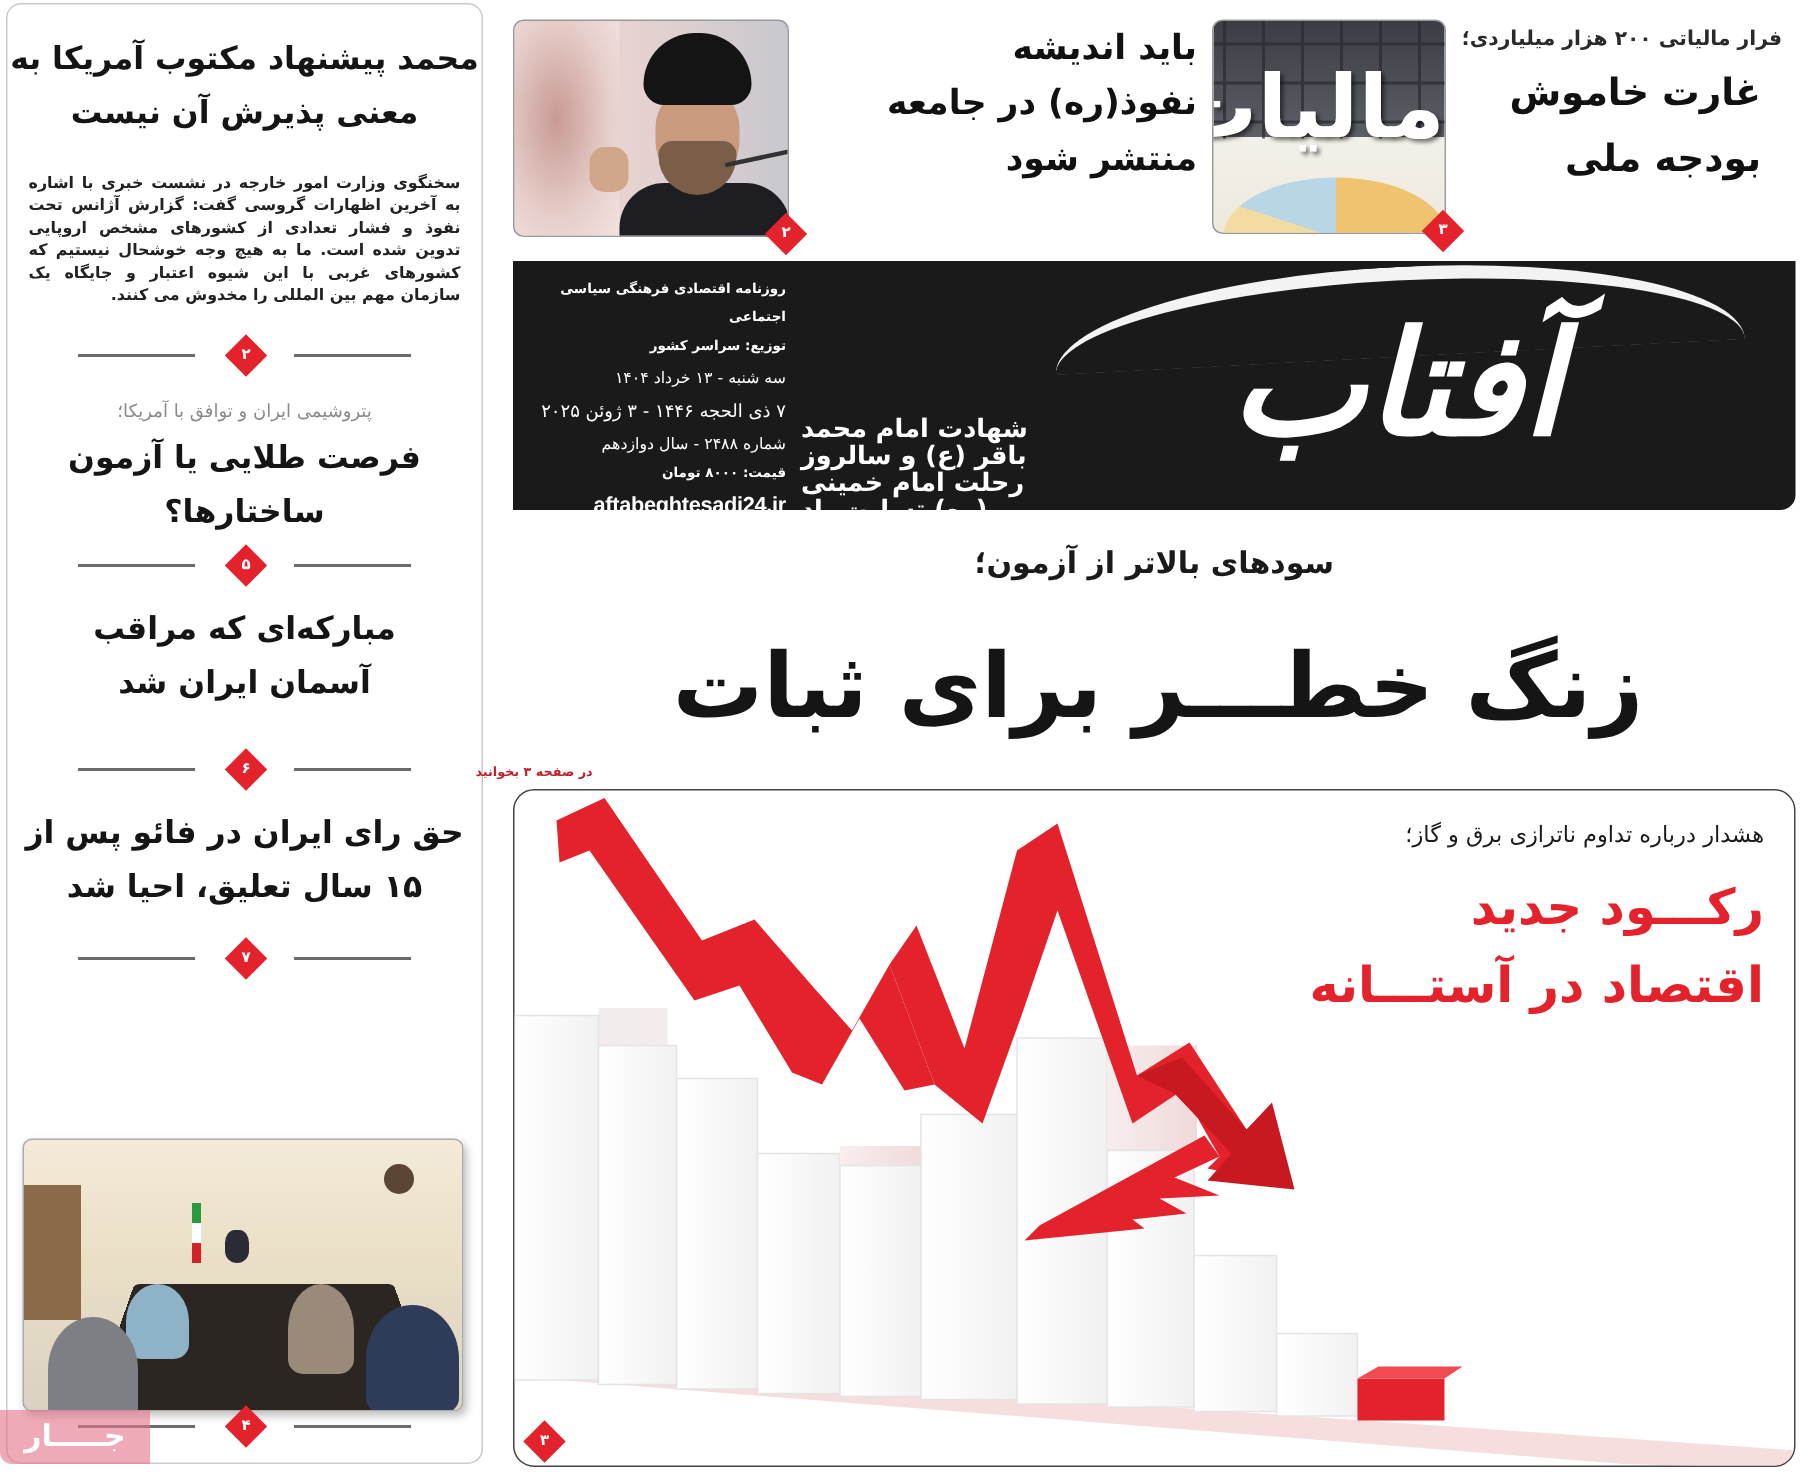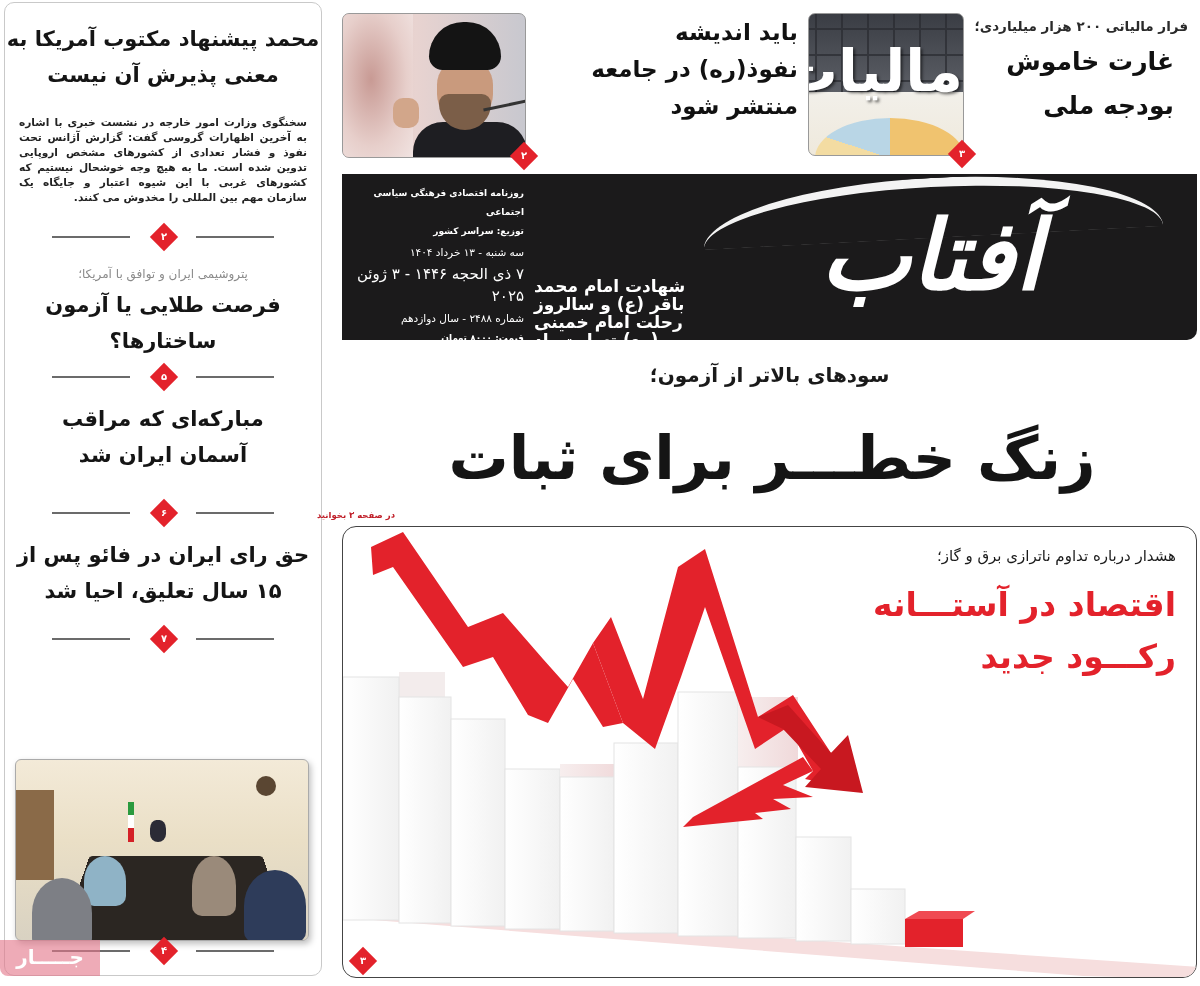--- a/index.html
+++ b/index.html
@@ -101,21 +101,21 @@
 
     
     .masthead {
       position: absolute; left: 342px; top: 174px; width: 855px; height: 166px;
       background: #1b1a1b; border-radius: 0 0 10px 0;
     }
     .mast-info { position: absolute; left: 12px; top: 10px; width: 170px; color: #fff; text-align: right; }
     .mast-info .l1 { font-size: 9px; line-height: 19px; font-weight: bold; }
     .mast-info .l2 { font-size: 9px; line-height: 19px; font-weight: bold; }
     .mast-info .l3 { font-size: 10.5px; line-height: 22px; }
-    .mast-info .l4 { font-size: 15px; line-height: 22px; }
+    .mast-info .l4 { font-size: 12px; line-height: 22px; }
     .mast-info .url { font-family: "Liberation Sans", sans-serif; font-weight: bold; font-size: 14.5px; line-height: 22px; direction: ltr; text-align: right; letter-spacing: -0.2px; }
     .mast-condolence {
       position: absolute; left: 192px; top: 103px; width: 175px; color: #fff;
       font-weight: bold; font-size: 17px; line-height: 18px; text-align: left;
     }
     .mast-logo {
       position: absolute; right: 26px; top: 4px; width: 480px; height: 156px;
       color: #fff; font-family: "DejaVu Serif", serif; font-weight: bold;
       font-size: 96px; line-height: 156px; text-align: center; letter-spacing: -4px;
       font-style: italic;
@@ -334,19 +334,19 @@
     <g fill="#e3222b">
       <polygon points="28,20 60,5 125,100 160,86 200,132 225,160 250,116 280,196 260,200 230,152 205,196 185,188 150,130 120,140 50,40 30,48"></polygon>
       <polygon points="250,116 268,90 300,172 335,40 362,22 415,190 450,168 488,226 500,218 510,262 462,252 470,244 445,200 412,222 362,80 338,150 312,222 280,196"></polygon>
       <polygon points="470,244 440,258 470,270 430,272 448,282 412,286 420,292 340,300 350,290 460,230"></polygon>
     </g>
     <polygon points="415,190 445,178 488,226 505,208 520,266 462,260 478,242 440,202" fill="#c81820"></polygon>
   </svg>
 
   <div class="feature-kicker">هشدار درباره تداوم ناترازی برق و گاز؛</div>
   <div class="feature-title">
+    <div>رکـــود جدید</div>
     <div>اقتصاد در آستـــانه</div>
-    <div>رکـــود جدید</div>
   </div>
   <div class="badge">
       <span>۳</span>
     </div>
 </section>
 
 </body></html>

